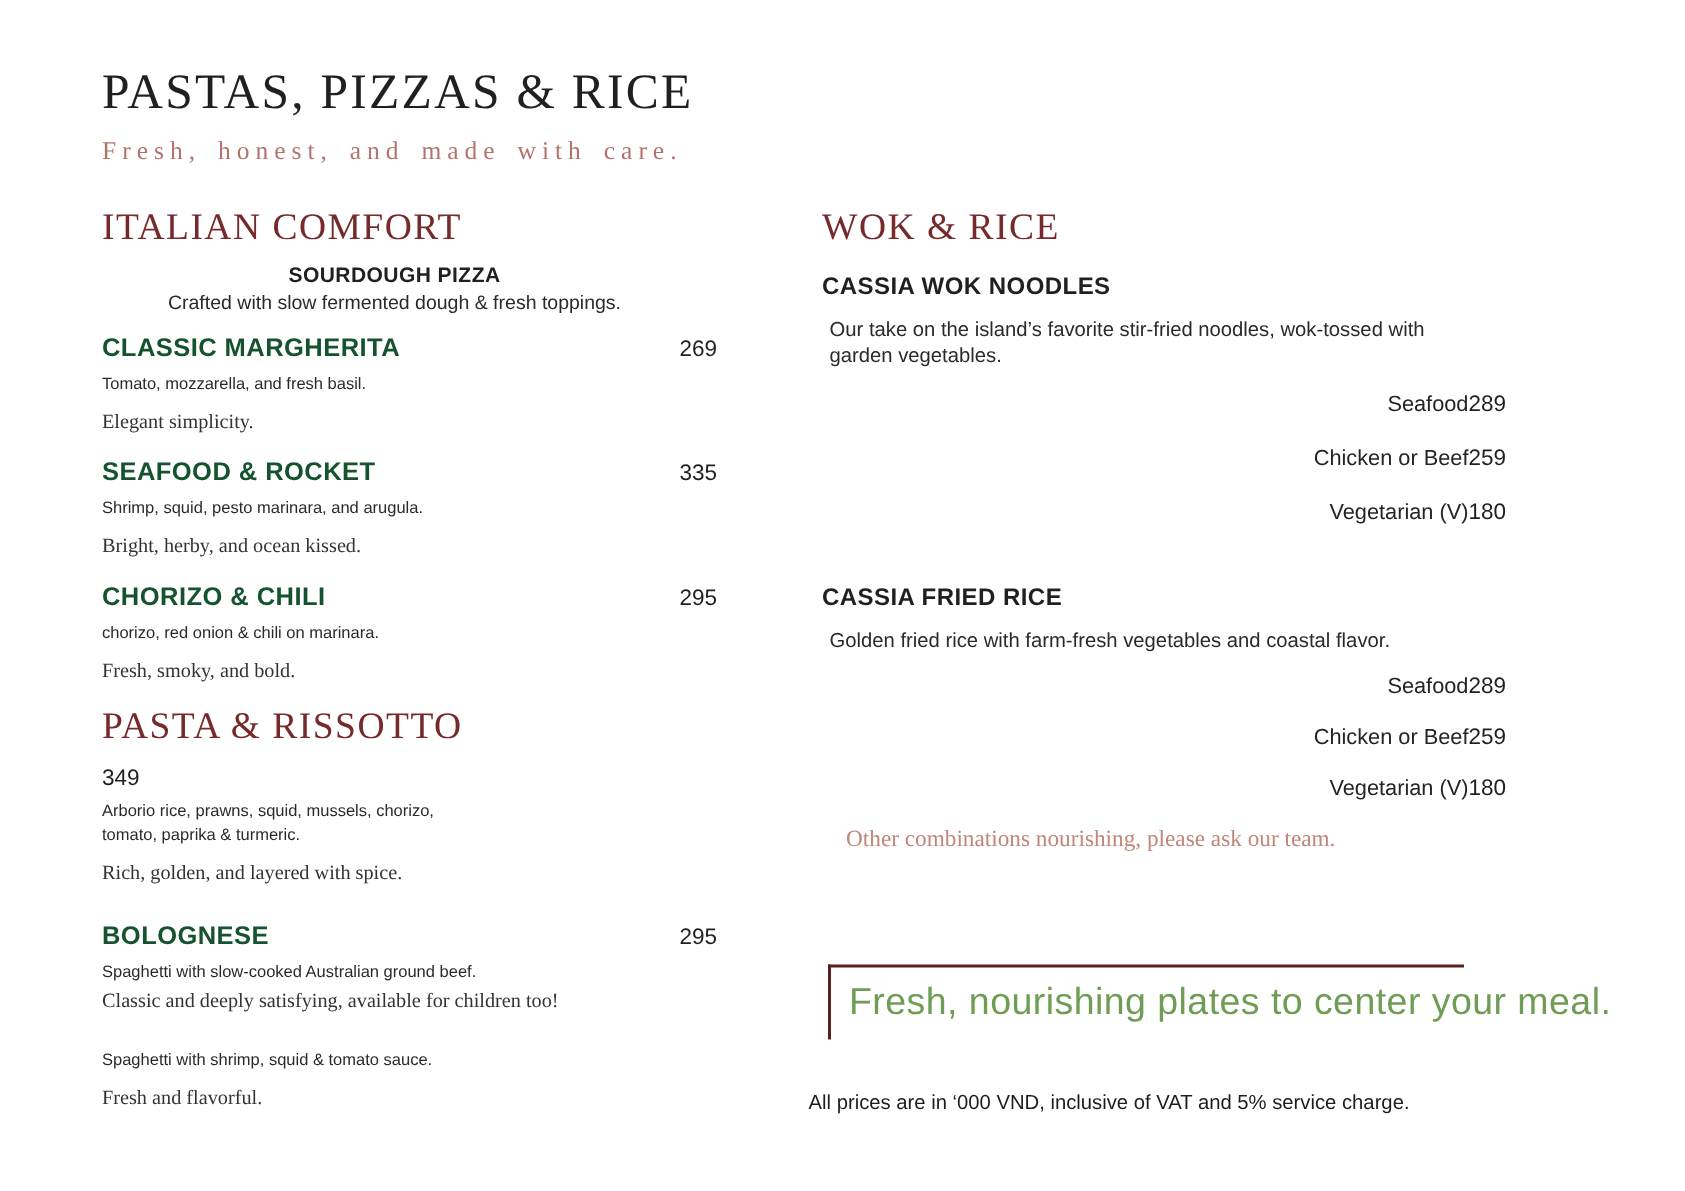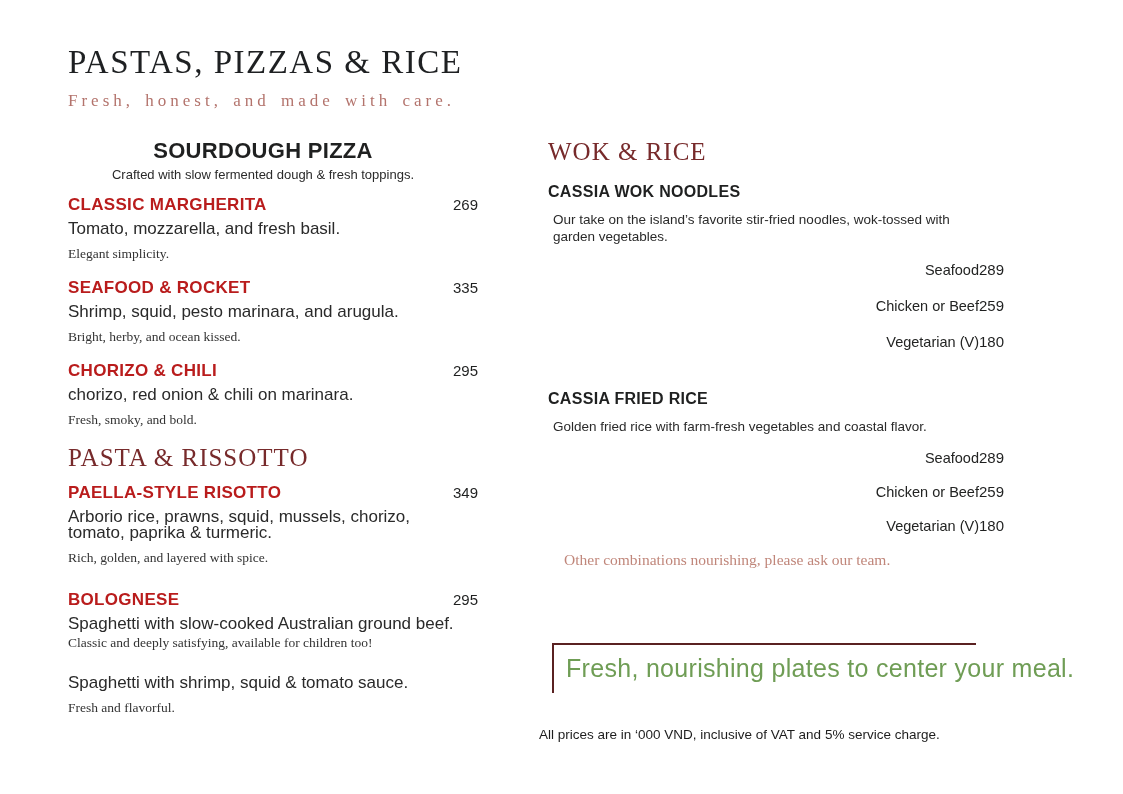--- a/index.html
+++ b/index.html
@@ -45,29 +45,29 @@
     font-size: 25px;
     letter-spacing: 1px;
     color: var(--heading-maroon);
     white-space: nowrap;
   }
   .col-left h2.section-heading { margin-bottom: 9px; }
   .col-left h2.heading-second { margin-top: 14px; margin-bottom: 11px; }
 
   
   .intro { text-align: center; margin-bottom: 13px; width: 390px; }
-  .intro-title { font-size: 22px; font-weight: 700; letter-spacing: .3px; color: #1f2020; }
+  .intro-title { font-size: 14px; font-weight: 700; letter-spacing: .3px; color: #1f2020; }
   .intro-sub { margin-top: 3px; font-size: 13px; color: #2a2a2a; }
 
   
   .item { margin-bottom: 16px; }
   .item-head { display: flex; justify-content: space-between; align-items: baseline; width: 410px; }
-  .item-name { font-size: 17px; font-weight: 700; letter-spacing: .3px; color: #b91c1c; white-space: nowrap; }
+  .item-name { font-size: 17px; font-weight: 700; letter-spacing: .3px; color: #14532d; white-space: nowrap; }
   .item-price { font-size: 15px; color: #1f2020; }
-  .item-desc { margin-top: 6px; font-size: 17px; line-height: 16px; color: #2a2a2a; white-space: pre-line; }
+  .item-desc { margin-top: 6px; font-size: 11px; line-height: 16px; color: #2a2a2a; white-space: pre-line; }
   .item-flavor { margin-top: 9px; font-family: "Liberation Serif", serif; font-size: 13.5px; color: #333333; }
   .item-flavor.tight { margin-top: 3px; }
   .item.gap-large { margin-bottom: 24px; }
 
   
   .col-right h2.section-heading { margin-bottom: 17px; }
   .group-title { font-size: 16px; font-weight: 700; letter-spacing: .3px; color: #1f2020; }
   .group-desc { margin-top: 10px; margin-left: 5px; font-size: 13.5px; line-height: 17px; color: #2a2a2a; max-width: 420px; }
   .options { margin-top: 16px; }
   .option-row { display: flex; justify-content: flex-end; align-items: baseline; width: 456px; margin-bottom: 19px; padding-left: 6px; }
@@ -103,20 +103,21 @@
 
 <div class="page">
 
   <div class="header">
     <div class="page-title">PASTAS, PIZZAS &amp; RICE</div>
     <div class="page-subtitle">Fresh, honest, and made with care.</div>
   </div>
 
   <div class="col-left">
 
+    <h2 class="section-heading">ITALIAN COMFORT</h2>
 
     <div class="intro">
       <div class="intro-title">SOURDOUGH PIZZA</div>
       <div class="intro-sub">Crafted with slow fermented dough &amp; fresh toppings.</div>
     </div>
 
     <div class="item">
       <div class="item-head">
         <span class="item-name">CLASSIC MARGHERITA</span>
         <span class="item-price">269</span>
@@ -140,21 +141,20 @@
         <span class="item-price">295</span>
       </div>
       <div class="item-desc">chorizo, red onion &amp; chili on marinara.</div>
       <div class="item-flavor">Fresh, smoky, and bold.</div>
     </div>
 
     <h2 class="section-heading heading-second">PASTA &amp; RISSOTTO</h2>
 
     <div class="item gap-large">
       <div class="item-head">
-        <span class="item-name">PAELLA-STYLE RISOTTO</span>
         <span class="item-price">349</span>
       </div>
       <div class="item-desc">Arborio rice, prawns, squid, mussels, chorizo,
 tomato, paprika &amp; turmeric.</div>
       <div class="item-flavor">Rich, golden, and layered with spice.</div>
     </div>
 
     <div class="item gap-large">
       <div class="item-head">
         <span class="item-name">BOLOGNESE</span>

